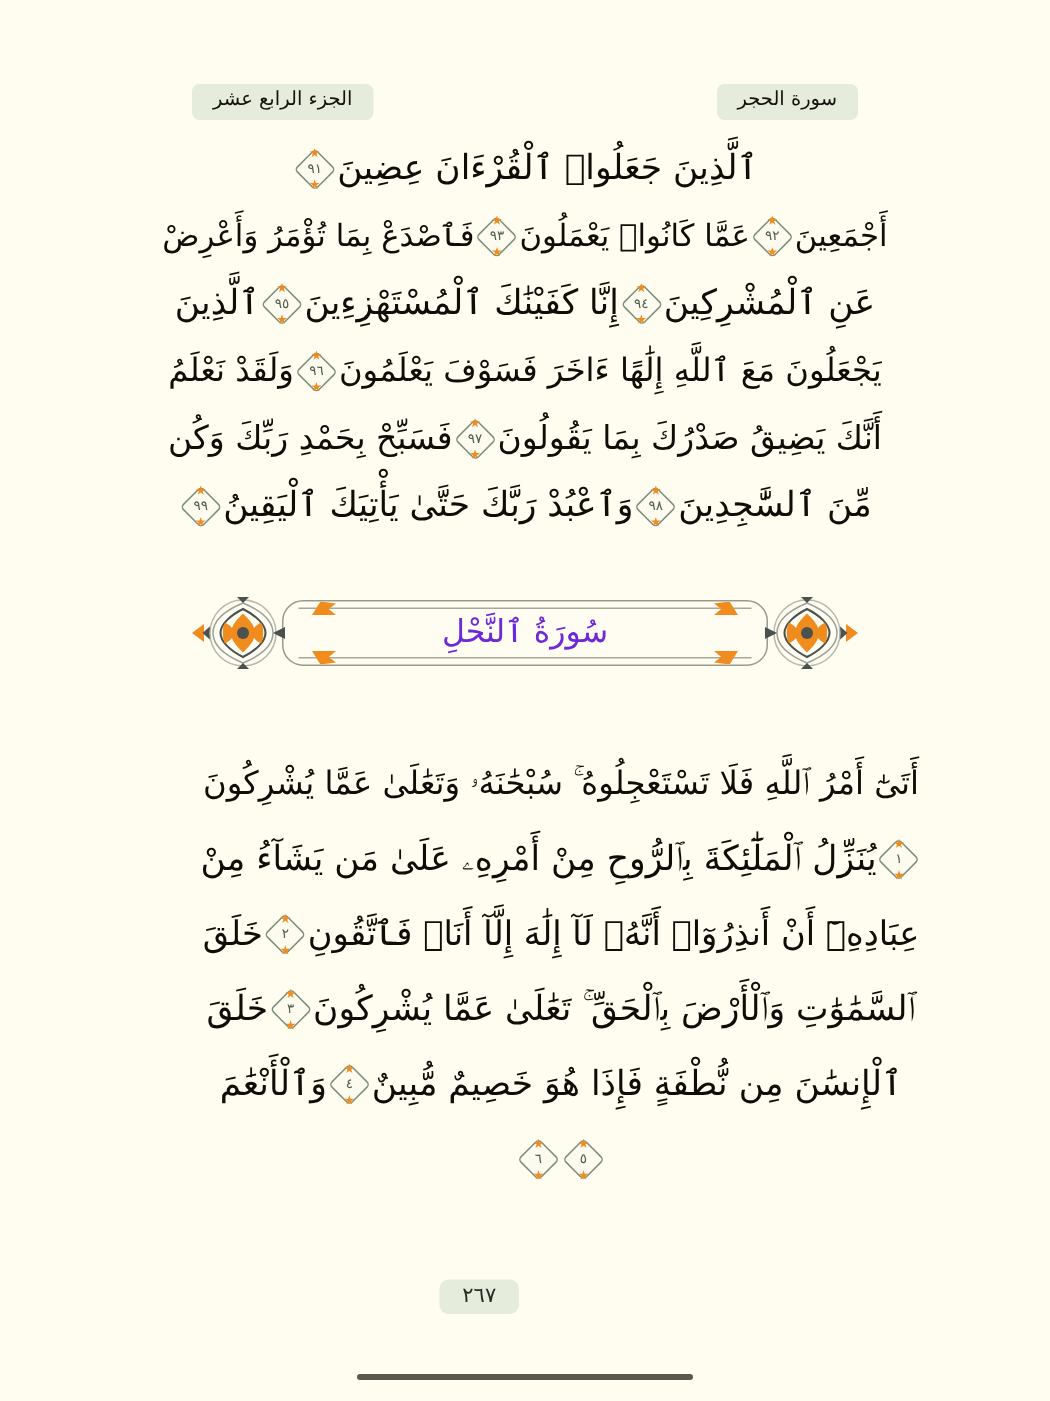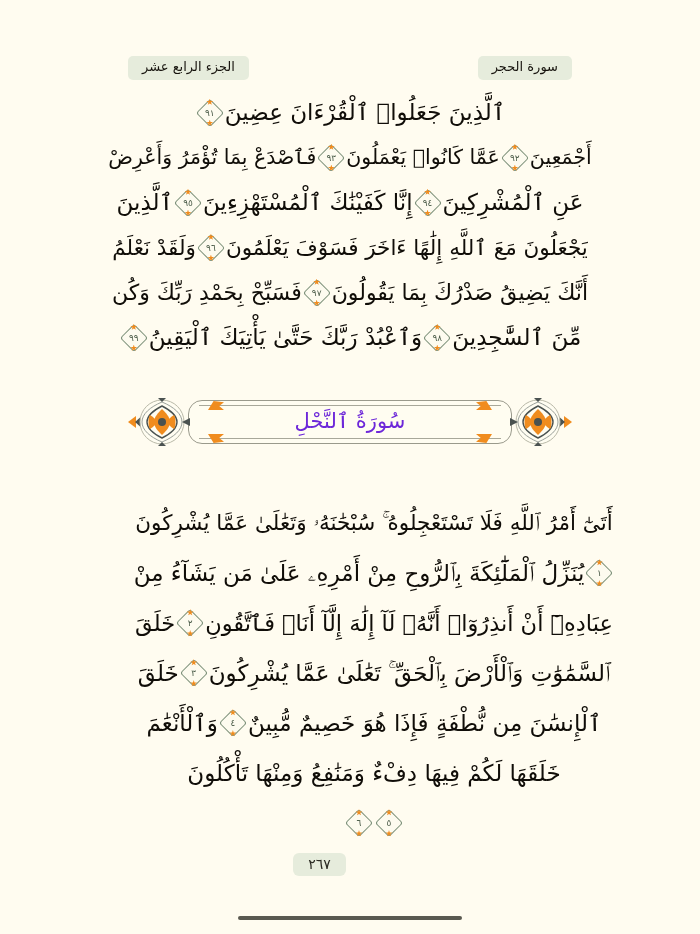--- a/index.html
+++ b/index.html
@@ -415,23 +415,20 @@
         <span>ٱلْإِنسَٰنَ مِن نُّطْفَةٍ فَإِذَا هُوَ خَصِيمٌ مُّبِينٌ</span>
         <span class="ayah-mark">
           <span class="diamond"></span>
           <span class="star-t"></span>
           <span class="star-b"></span>
           <span class="num">٤</span>
         </span>
         <span>وَٱلْأَنْعَٰمَ</span>
       </div>
       <div class="aya-line">
-        <span>خَلَقَهَا لَكُمْ فِيهَا دِفْءٌ وَمَنَٰفِعُ وَمِنْهَا تَأْكُلُونَ</span>
-      </div>
-      <div class="aya-line">
         <span class="ayah-mark">
           <span class="diamond"></span>
           <span class="star-t"></span>
           <span class="star-b"></span>
           <span class="num">٥</span>
         </span>
         <span class="ayah-mark">
           <span class="diamond"></span>
           <span class="star-t"></span>
           <span class="star-b"></span>

